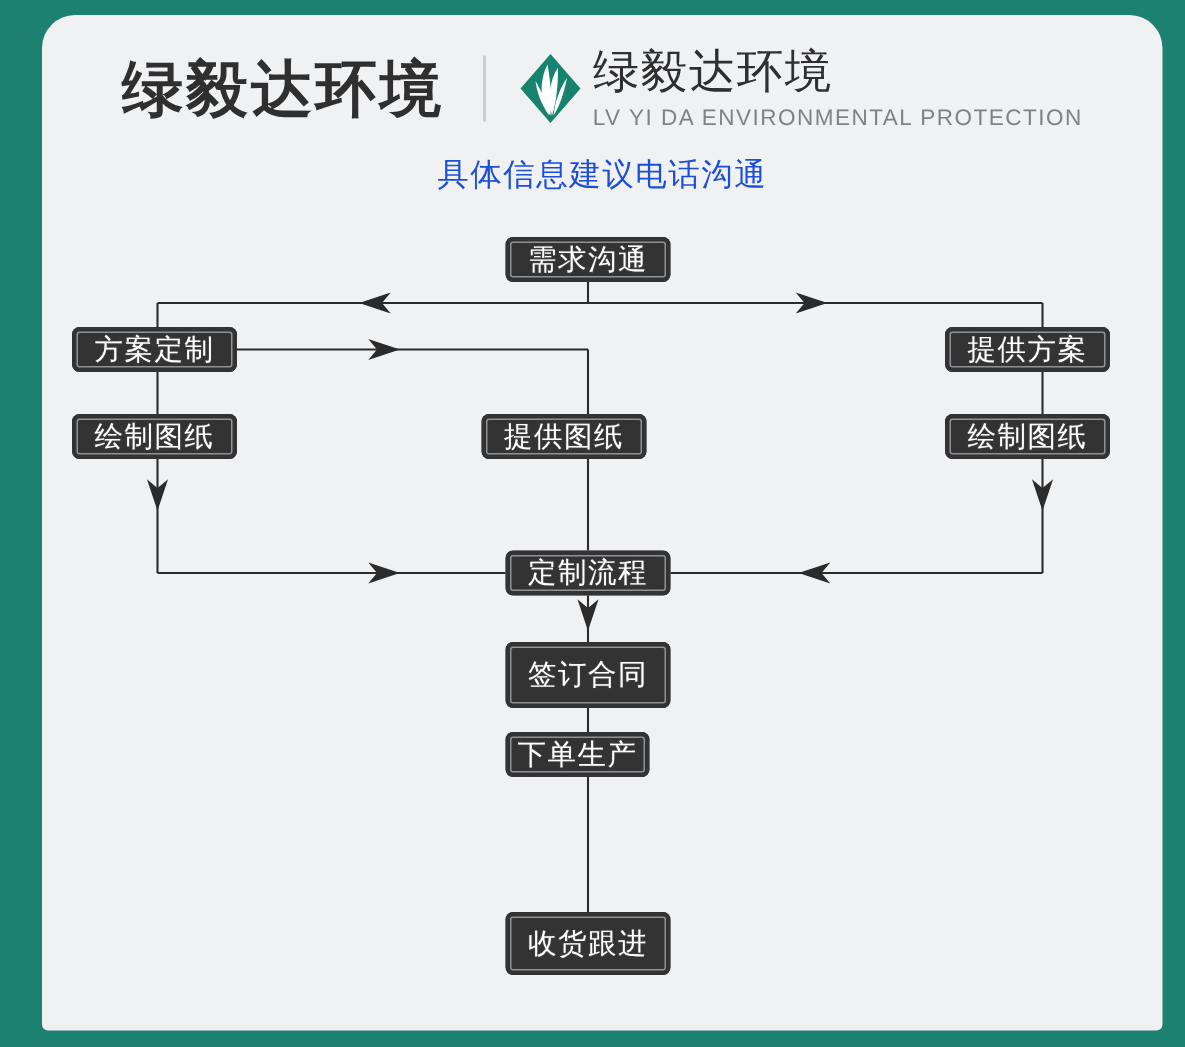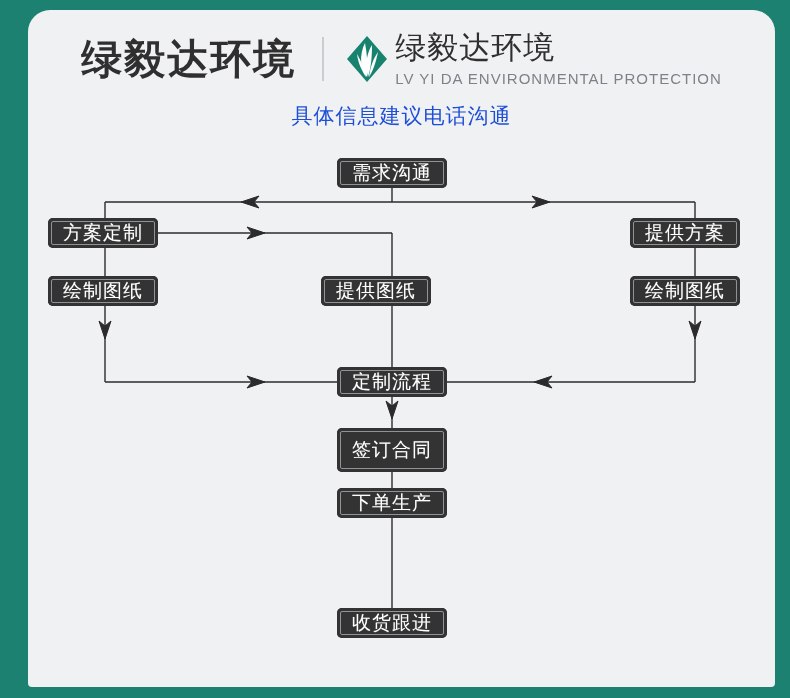--- a/index.html
+++ b/index.html
@@ -230,24 +230,24 @@
       </div>
 
       <div class="node" style="left:309px; top:357px; width:110px; height:30px;">
         <span>定制流程</span>
       </div>
 
       <div class="node" style="left:309px; top:418px; width:110px; height:44px;">
         <span>签订合同</span>
       </div>
 
-      <div class="node" style="left:309px; top:478px; width:110px; height:30px;">
+      <div class="node" style="left:309px; top:478px; width:96px; height:30px;">
         <span>下单生产</span>
       </div>
 
 
-      <div class="node" style="left:309px; top:598px; width:110px; height:30px;">
+      <div class="node" style="left:309px; top:598px; width:110px; height:42px;">
         <span>收货跟进</span>
       </div>
 
     </div>
   </div>
 </div>
 
 </body></html>

